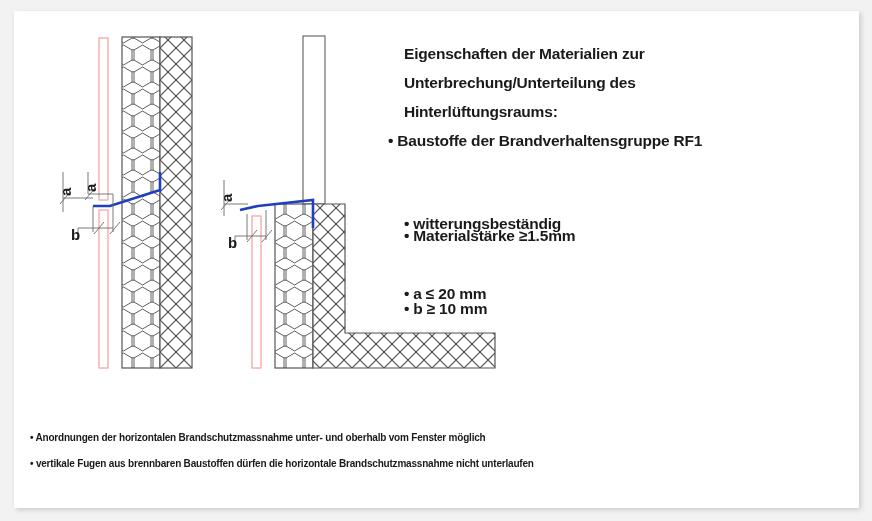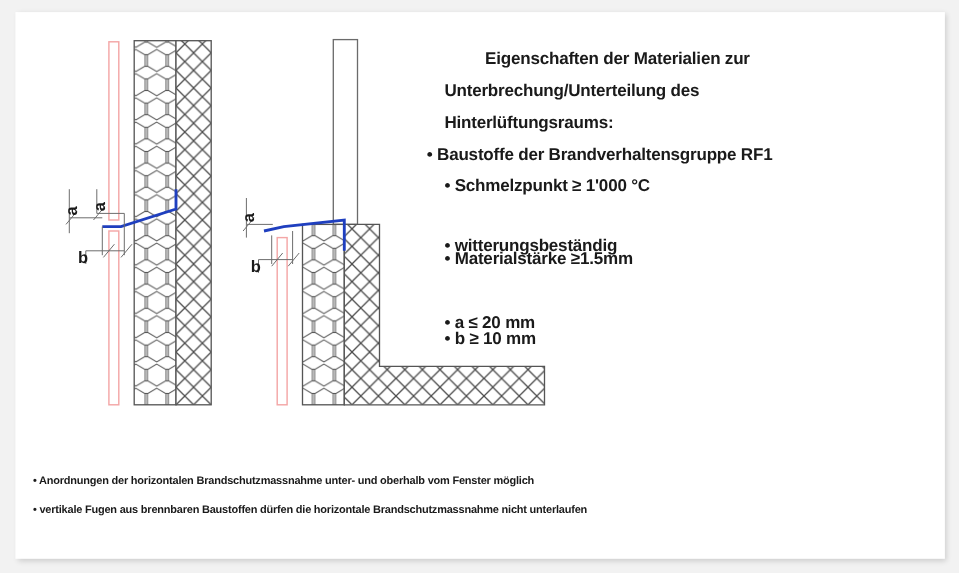--- a/index.html
+++ b/index.html
@@ -183,26 +183,25 @@
   <div class="rot-label" style="left:57px; top:196px;">a</div>
 
   <div class="rot-label" style="left:82px; top:192px;">a</div>
 
   <div class="plain-label" style="left:71px; top:226px;">b</div>
 
   <div class="rot-label" style="left:218px; top:202px;">a</div>
 
   <div class="plain-label" style="left:228px; top:234px;">b</div>
 
-  <div class="txt spec-line" style="left:404px; top:46px;margin-left:37px;">Eigenschaften der Materialien zur</div>
+  <div class="txt spec-line" style="left:404px; top:46px;">Eigenschaften der Materialien zur</div>
   <div class="txt spec-line" style="left:404px; top:75px;">Unterbrechung/Unterteilung des</div>
   <div class="txt spec-line" style="left:404px; top:104px;">Hinterlüftungsraums:</div>
 
   <div class="txt spec-line" style="left:388px; top:133px;">• Baustoffe der Brandverhaltensgruppe RF1</div>
-  <div class="txt spec-line" style="left:404px; top:162px;">• Schmelzpunkt ≥ 1'000 °C</div>
   <div class="txt spec-line" style="left:404px; top:191px;margin-top:37px;">• Materialstärke ≥1.5mm</div>
   <div class="txt spec-line" style="left:404px; top:216px;">• witterungsbeständig</div>
 
   <div class="txt spec-line" style="left:404px; top:258px;margin-top:28px;">• a ≤ 20 mm</div>
   <div class="txt spec-line" style="left:404px; top:301px;">• b ≥ 10 mm</div>
 
   <div class="txt note-line" style="left:30px; top:430px;">• Anordnungen der horizontalen Brandschutzmassnahme unter- und oberhalb vom Fenster möglich</div>
   <div class="txt note-line" style="left:30px; top:456px;text-align:right;">• vertikale Fugen aus brennbaren Baustoffen dürfen die horizontale Brandschutzmassnahme nicht unterlaufen</div>
 </div>
 

